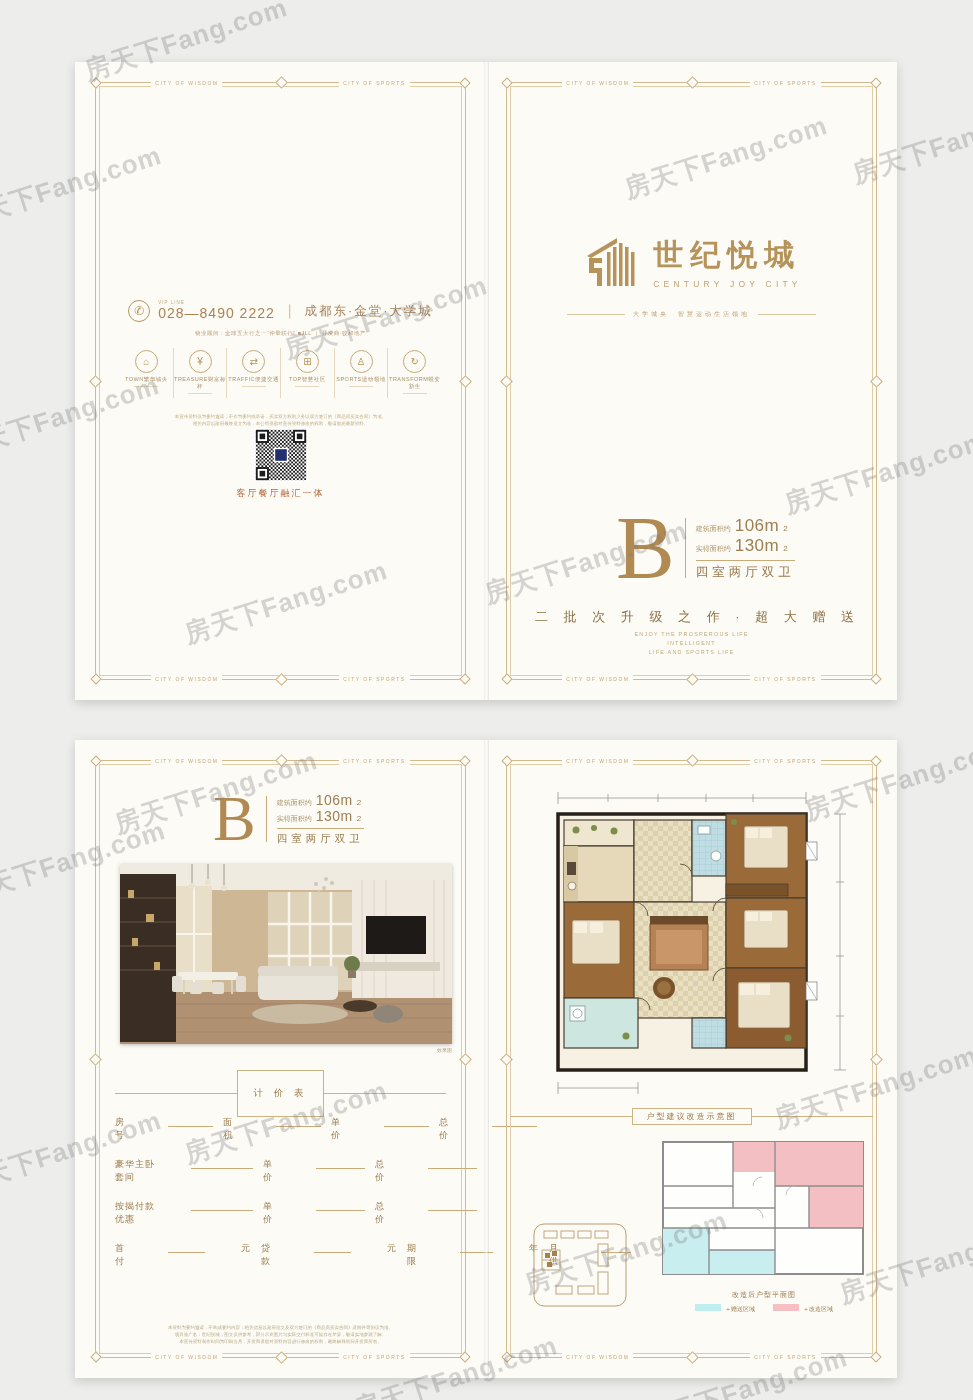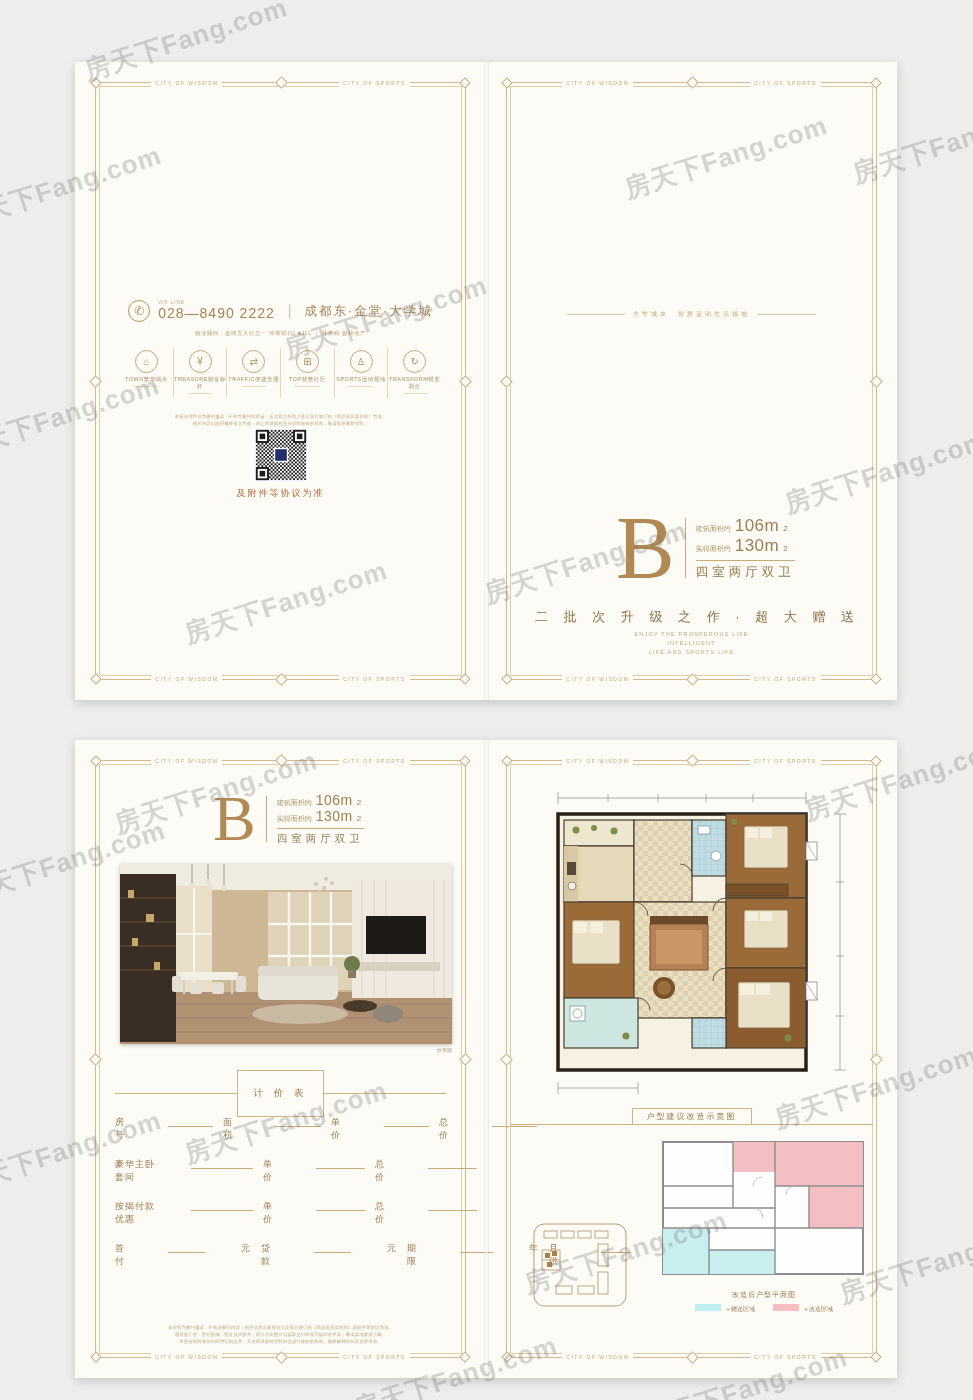--- a/index.html
+++ b/index.html
@@ -112,21 +112,21 @@
                    letter-spacing:4px;color:#9b7a4e;}
   .prow{position:absolute;left:40px;right:34px;display:flex;align-items:flex-end;
         font-size:9px;color:#9b7a4e;letter-spacing:1px;}
   .prow .u{display:inline-block;border-bottom:1px solid #c9ab79;height:10px;}
   .prow .g{margin-right:10px;display:flex;gap:36px;}
   .r1{top:376px}.r2{top:418px}.r3{top:460px}.r4{top:502px}
   .legal{position:absolute;left:40px;right:40px;top:584px;text-align:center;font-size:4.5px;
          line-height:7px;color:#bca988;}
   
   .floorplan{position:absolute;left:52px;top:46px;width:344px;height:314px;}
-  .divider2{position:absolute;left:24px;right:24px;top:368px;display:flex;align-items:flex-end;}
+  .divider2{position:absolute;left:24px;right:24px;top:368px;display:flex;align-items:center;}
   .divider2 .line{flex:1;height:0;border-top:1px solid #cdb384;}
   .divider2 .boxed{border:1px solid #cdb384;padding:2px 14px;font-size:8px;
                    letter-spacing:2px;color:#9b7a4e;}
   .appre{position:absolute;left:46px;top:400px;width:118px;}
   .ap-head{display:flex;height:17px;}
   .ap-head b{background:#8d6e45;color:#f7efdd;font-size:9px;letter-spacing:2px;
              padding:0 6px;line-height:17px;font-weight:normal;white-space:nowrap;}
   .ap-sub{border:1px solid #c9ab79;flex:1;padding:1px 3px;line-height:1;}
   .ap-sub em{display:block;font-style:normal;font-size:3.5px;color:#b2925f;letter-spacing:.5px;}
   .appre ul{margin:8px 0 0;padding:0;list-style:none;}
@@ -226,39 +226,56 @@
             <rect x="42" y="2" width="14" height="14" fill="#1c1c1c"></rect>
               <rect x="44" y="4" width="10" height="10" fill="#fff"></rect>
               <rect x="46" y="6" width="6" height="6" fill="#1c1c1c"></rect>
             <rect x="2" y="42" width="14" height="14" fill="#1c1c1c"></rect>
               <rect x="4" y="44" width="10" height="10" fill="#fff"></rect>
               <rect x="6" y="46" width="6" height="6" fill="#1c1c1c"></rect>
           </g>
           <rect x="22" y="22" width="14" height="14" fill="#223070" stroke="#fff" stroke-width="1.5"></rect>
         </svg>
       </div>
-      <div class="qr-cap">及附件等协议为准</div>
+      <div class="qr-cap">客厅餐厅融汇一体</div>
     </div>
 
     <div class="page pr">
       <div class="frame">
         <span class="btxt bt1">CITY OF WISDOM</span>
         <span class="btxt bt2">CITY OF SPORTS</span>
         <span class="btxt bb1">CITY OF WISDOM</span>
         <span class="btxt bb2">CITY OF SPORTS</span>
         <i class="dia dtop"></i>
         <i class="dia dbot"></i>
         <i class="dia dl"></i>
         <i class="dia dr"></i>
         <i class="cor c1"></i>
           <i class="cor c2"></i>
         <i class="cor c3"></i>
           <i class="cor c4"></i>
       </div>
 
+      <div class="logo">
+        <svg width="62" height="56" viewBox="0 0 62 56">
+          <g fill="#b6935a">
+            <polygon points="6,22 36,4 36,9 10,24"></polygon>
+            <path d="M8,24 h13 v5 h-8 v5 h8 v18 h-5 v-13 h-8 z"></path>
+            <rect x="26" y="18" width="3.5" height="34"></rect>
+            <rect x="32" y="13" width="3.5" height="39"></rect>
+            <rect x="38" y="9" width="3.5" height="43"></rect>
+            <rect x="44" y="13" width="3.5" height="39"></rect>
+            <rect x="50" y="18" width="3.5" height="34"></rect>
+          </g>
+        </svg>
+        <div class="lt">
+          <span class="cn">世纪悦城</span>
+          <span class="en">CENTURY JOY CITY</span>
+        </div>
+      </div>
       <div class="tagline">
         <i class="line"></i>
           <span>大学城央　智慧运动生活领地</span>
           <i class="line"></i>
       </div>
 
       <div class="bblock bb-cover">
         <span class="bletter">B</span>
         <span class="vline"></span>
         <div class="binfo">

